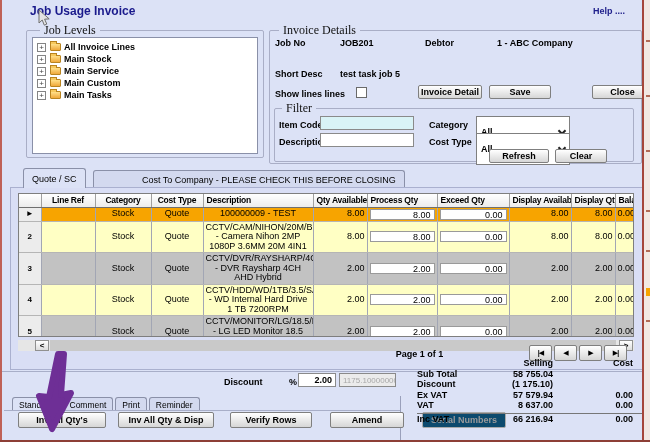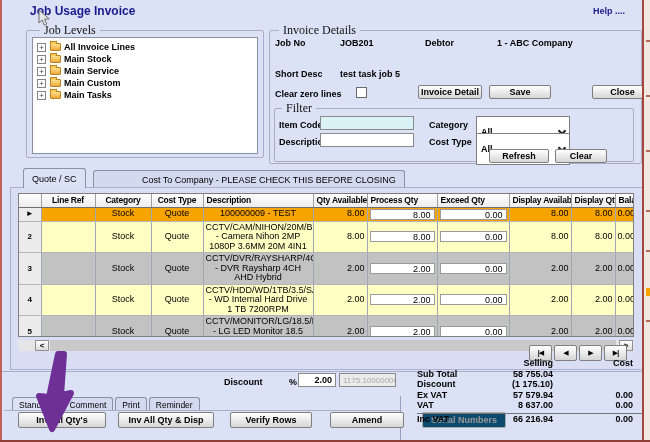--- a/index.html
+++ b/index.html
@@ -159,21 +159,21 @@
 
   <div class="gbox" style="left:267px; top:30px; width:373px; height:134px;"></div>
   <span class="legend" style="left:277px; top:23px;">Invoice Details</span>
 
   <span class="flabel" style="left:273px; top:38px;">Job No</span>
   <span class="fvalue" style="left:338px; top:38px;">JOB201</span>
   <span class="flabel" style="left:423px; top:38px;">Debtor</span>
   <span class="fvalue" style="left:495px; top:38px;">1 - ABC Company</span>
   <span class="flabel" style="left:273px; top:69px;">Short Desc</span>
   <span class="fvalue" style="left:338px; top:69px;">test task job 5</span>
-  <span class="flabel" style="left:273px; top:89px;">Clear zero lines</span>
+  <span class="flabel" style="left:273px; top:89px;">Show lines lines</span>
   <span class="checkbox" style="left:354px; top:87px;"></span>
 
   <button class="btn" style="left:416px; top:85px; width:64px; height:14px;">Invoice Detail</button>
   <button class="btn" style="left:487px; top:85px; width:62px; height:14px;">Save</button>
   <button class="btn" style="left:590px; top:85px; width:61px; height:14px;">Close</button>
 
   <div class="gbox" style="left:272px; top:108px; width:360px; height:54px;"></div>
   <span class="legend" style="left:280px; top:101px;">Filter</span>
 
   <span class="flabel" style="left:277px; top:120px;">Item Code</span>
@@ -316,20 +316,21 @@
       </tbody>
     </table>
   </div>
 
   <div id="hscroll">
     <div id="hthumb"></div>
     <div class="sbtn" style="left:17px;">&lt;</div>
     <div class="sbtn" style="left:601px;">&gt;</div>
   </div>
 
+  <div class="page-label">Page 1 of 1</div>
   <button class="btn pager-btn" style="left:527px; top:345px; width:23px; height:16px;">|◀</button>
   <button class="btn pager-btn" style="left:552px; top:345px; width:23px; height:16px;">◀</button>
   <button class="btn pager-btn" style="left:577px; top:345px; width:23px; height:16px;">▶</button>
   <button class="btn pager-btn" style="left:602px; top:345px; width:23px; height:16px;">▶|</button>
 
   <div class="hline" style="left:0; top:371px; width:642px;"></div>
 
   <span class="flabel" style="left:222px; top:377px;">Discount</span>
   <span class="flabel" style="left:287px; top:377px;">%</span>
   <div class="tinput num" style="left:296px; top:373px; width:38px; height:14px;">2.00</div>

